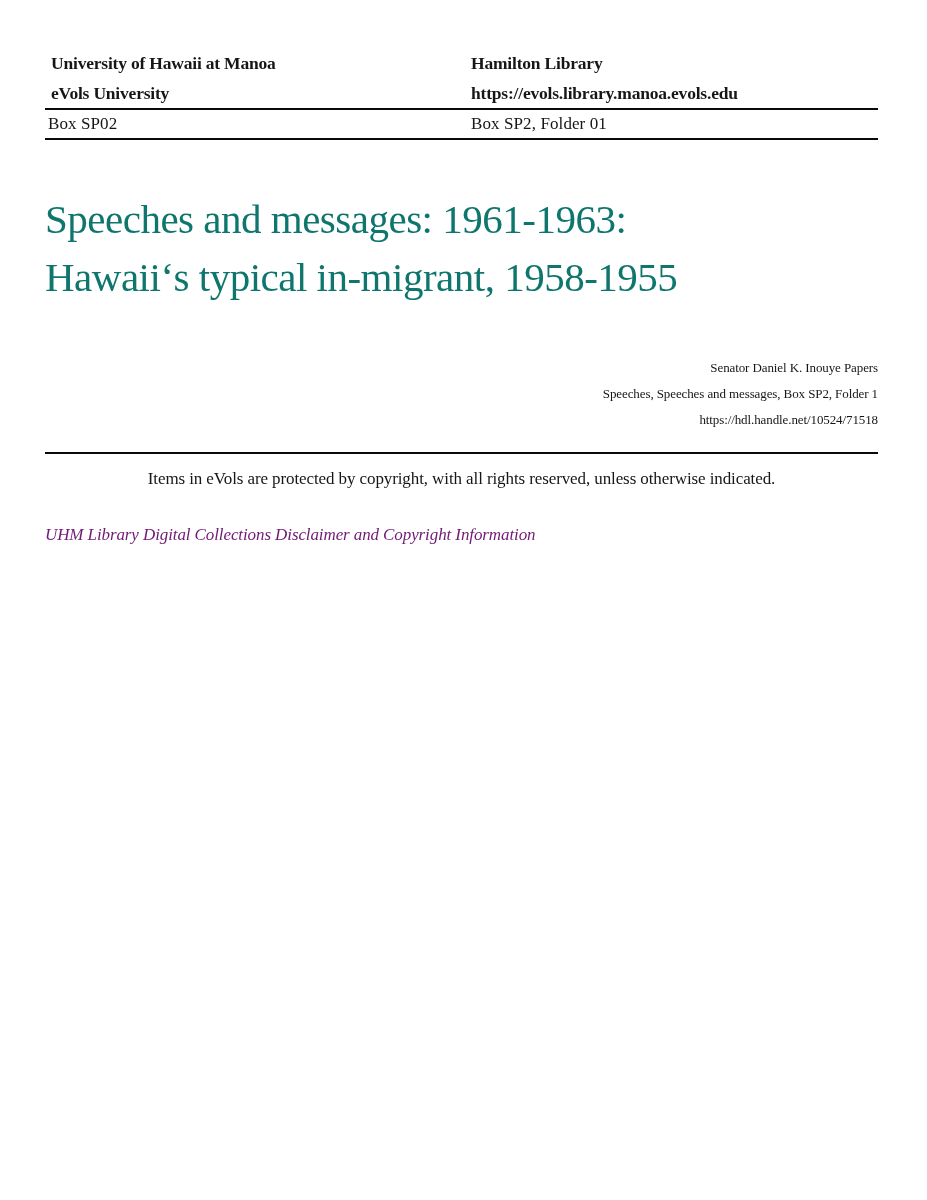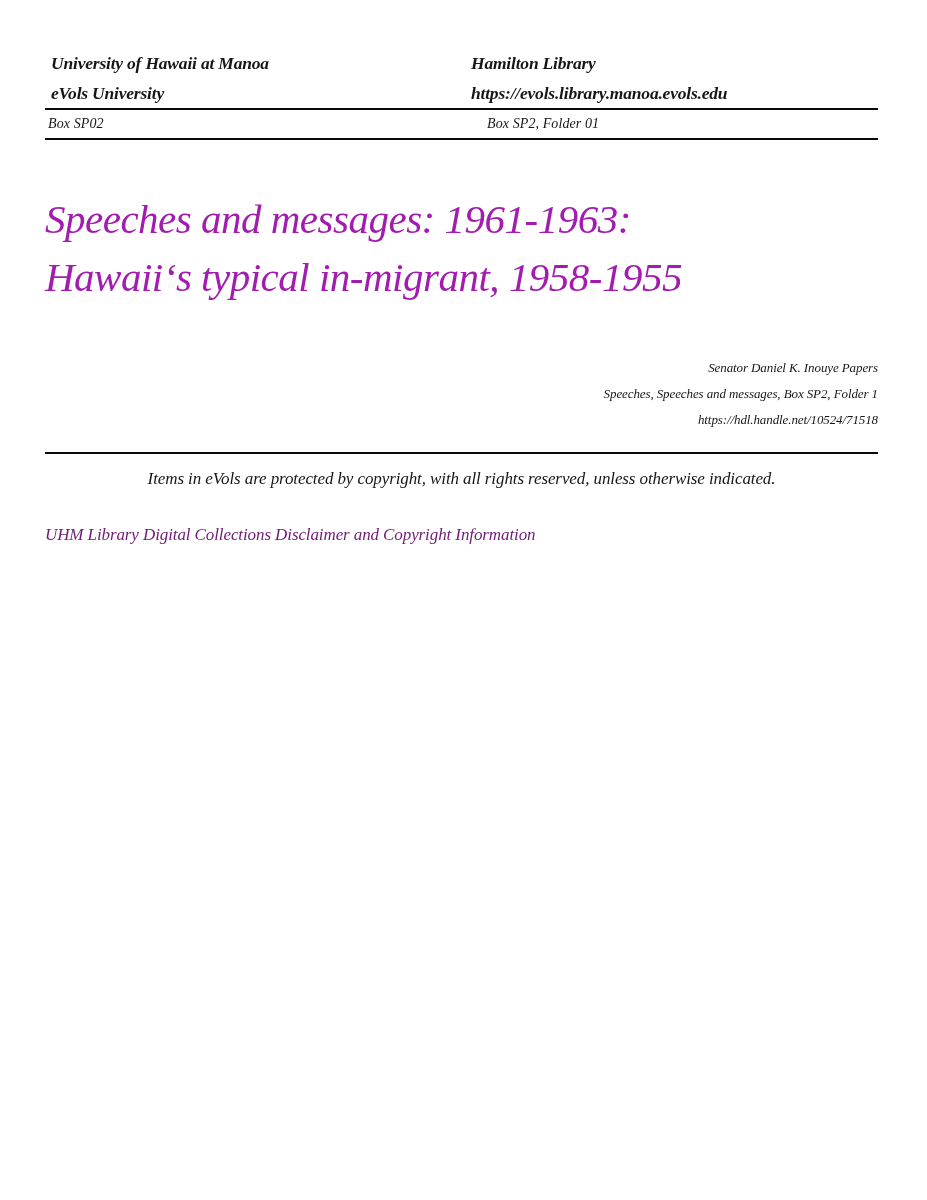--- a/index.html
+++ b/index.html
@@ -1,15 +1,15 @@
 <!DOCTYPE html>
 <html><head>
 <meta charset="utf-8">
 <style>
-  * { margin: 0; padding: 0; box-sizing: border-box; font-style: italic; }
+  * { margin: 0; padding: 0; box-sizing: border-box; }
   html, body { background: #ffffff; }
   body {
     width: 927px;
     height: 1200px;
     position: relative;
     font-family: "Liberation Serif", "DejaVu Serif", serif;
     color: #161616;
     overflow: hidden;
   }
   .page {
@@ -37,34 +37,33 @@
   .hdr-col div { white-space: nowrap; }
   .rule {
     border: none;
     height: 0;
     border-top: 2.5px solid #0a0a0a;
   }
   .box-grid {
     display: grid;
     grid-template-columns: 423px 1fr;
     padding-left: 3px;
-    font-size: 14px;
+    font-size: 17px;
     line-height: 28px;
     height: 28px;
     letter-spacing: 0.1px;
-    gap: 16px;
   }
   
   .doc-title {
     margin-top: 50px;
     font-size: 41px;
     font-weight: normal;
     line-height: 58px;
     letter-spacing: -0.5px;
-    color: #a21caf;
+    color: #0f766e;
   }
   
   .meta-block {
     margin-top: 49px;
     font-size: 13px;
     line-height: 26px;
     letter-spacing: -0.1px;
     text-align: right;
   }
   .meta-block a, .meta-block .meta-line { color: #161616; text-decoration: none; display: block; }

